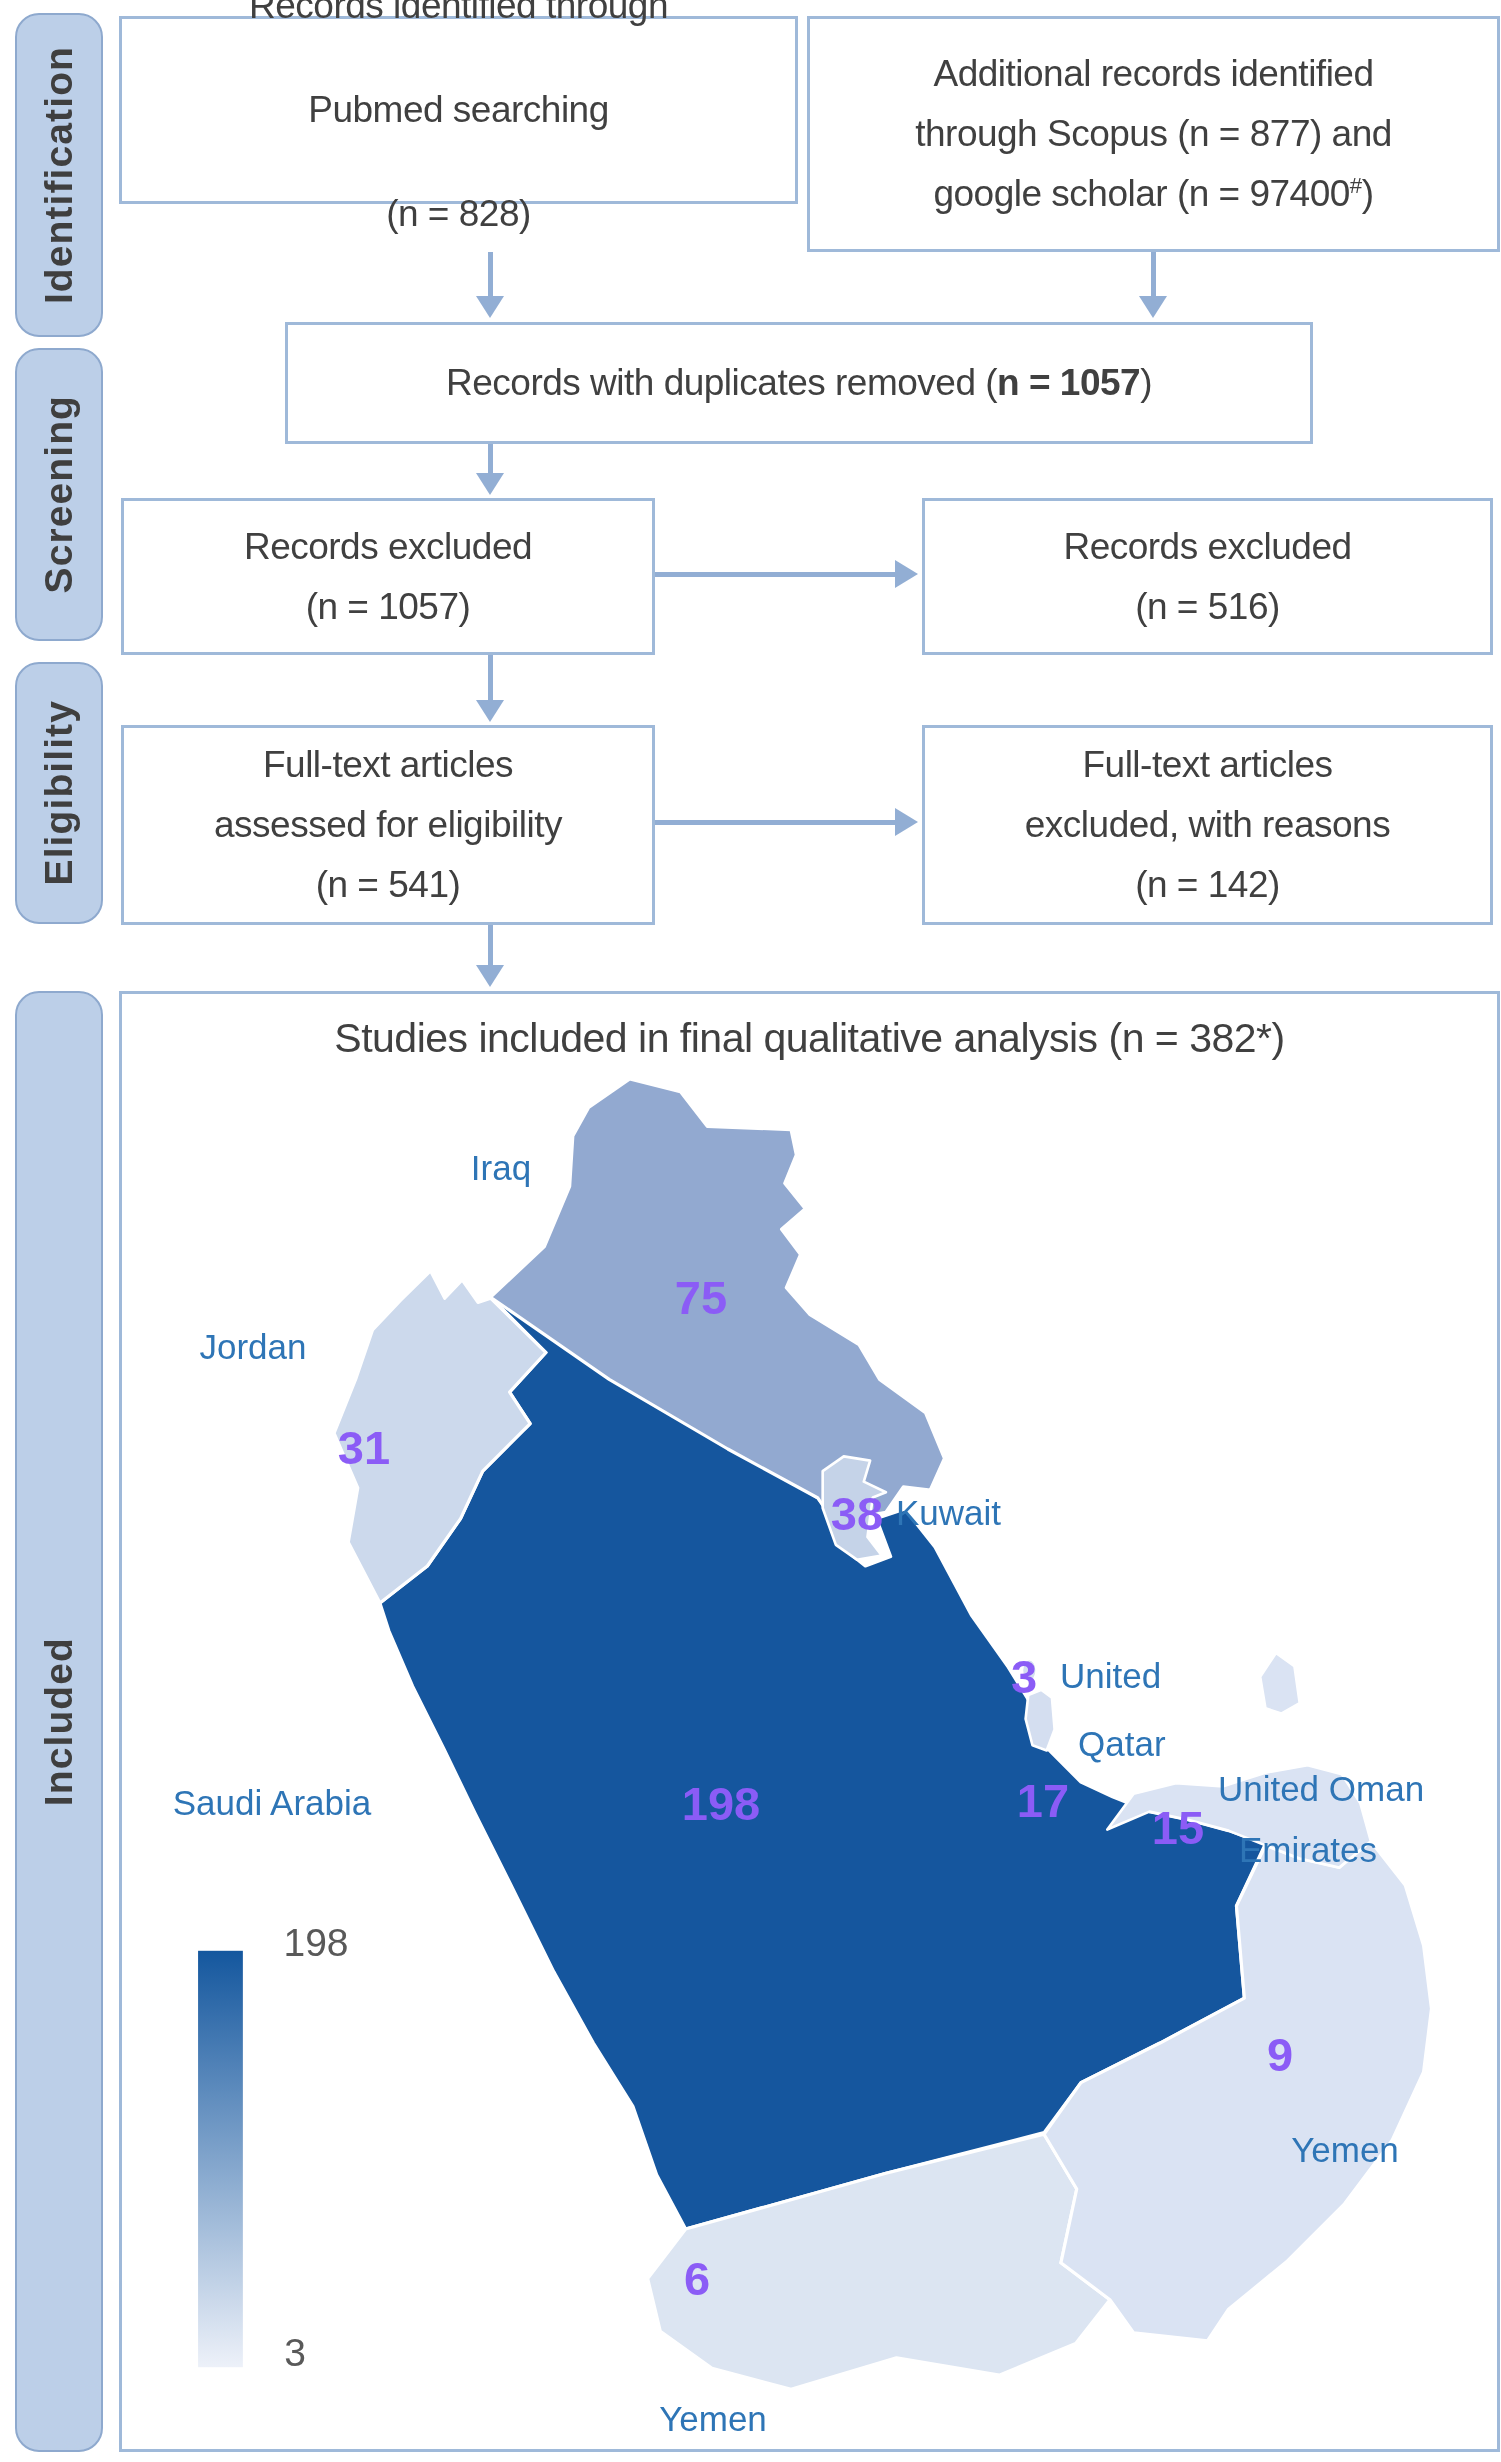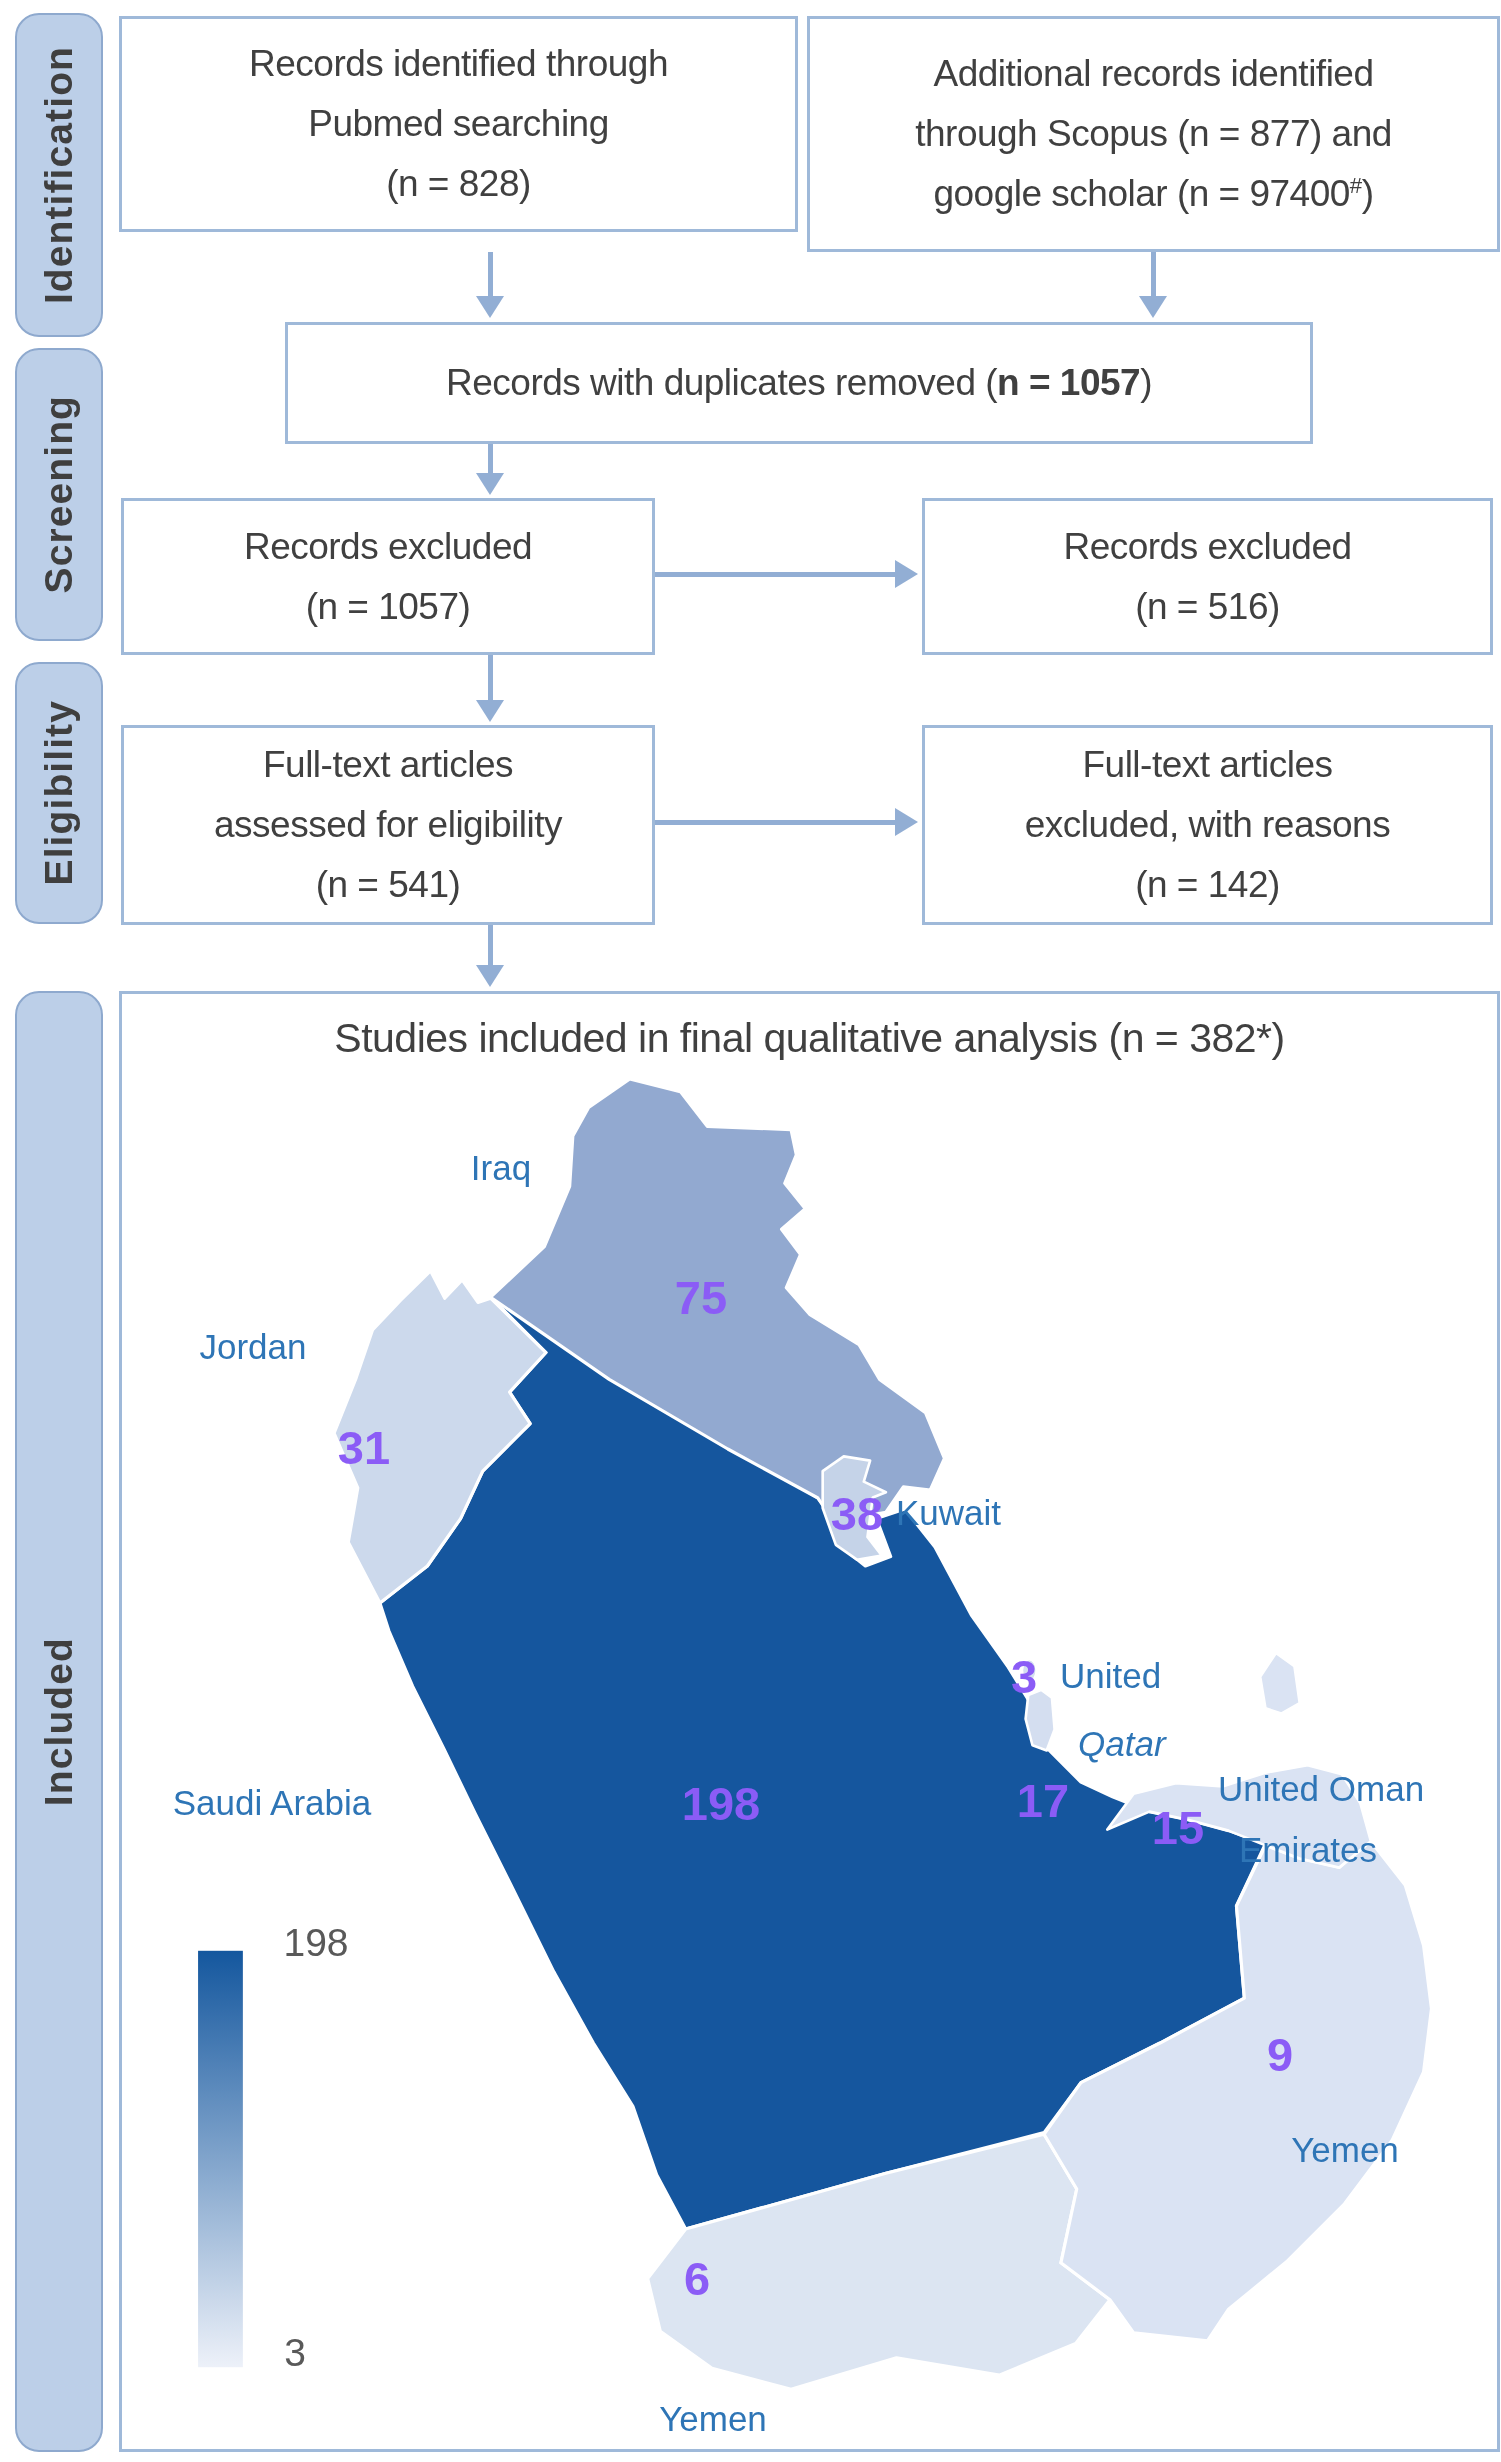--- a/index.html
+++ b/index.html
@@ -48,21 +48,21 @@
   <div class="sideLabel" style="left:14.8px;top:348px;width:88px;height:293px;">
     <span>Screening</span>
   </div>
   <div class="sideLabel" style="left:14.8px;top:662px;width:88px;height:262px;">
     <span>Eligibility</span>
   </div>
   <div class="sideLabel" style="left:14.8px;top:991px;width:88px;height:1461px;">
     <span>Included</span>
   </div>
 
-  <div class="fbox" style="left:119px;top:16px;width:679px;height:216px;">
+  <div class="fbox" style="left:119px;top:16px;width:679px;height:188px;gap:44px;">
     <div class="ln">Records identified through</div>
     <div class="ln">Pubmed searching</div>
     <div class="ln">(n = 828)</div>
   </div>
   <div class="fbox" style="left:807px;top:16px;width:693px;height:236px;">
     <div class="ln">Additional records identified</div>
     <div class="ln">through Scopus (n = 877) and</div>
     <div class="ln"><span>google scholar (n = 97400</span><sup>#</sup><span>)</span></div>
   </div>
 
@@ -148,21 +148,21 @@
   <div class="clabel" style="left:253px;top:1347px;">Jordan</div>
   <div class="cnum" style="left:364px;top:1447px;">31</div>
 
   <div class="cnum" style="left:857px;top:1513px;">38</div>
   <div class="clabelL" style="left:896px;top:1513px;">Kuwait</div>
 
   <div class="cnum" style="left:1024px;top:1676px;">3</div>
   <div class="clabelL" style="left:1060px;top:1676px;">United</div>
 
   <div class="cnum" style="left:1043px;top:1800px;">17</div>
-  <div class="clabelL" style="left:1078px;top:1744px;font-style:italic;">Qatar</div>
+  <div class="clabelL" style="left:1078px;top:1744px;">Qatar</div>
 
   <div class="clabel" style="left:1321px;top:1789px;">United Oman</div>
   <div class="cnum" style="left:1178px;top:1827px;">15</div>
   <div class="clabel" style="left:1308px;top:1850px;">Emirates</div>
 
   <div class="clabel" style="left:272px;top:1803px;">Saudi Arabia</div>
   <div class="cnum" style="left:721px;top:1803px;">198</div>
 
   <div class="cnum" style="left:1280px;top:2054px;">9</div>
   <div class="clabel" style="left:1345px;top:2150px;">Yemen</div>

